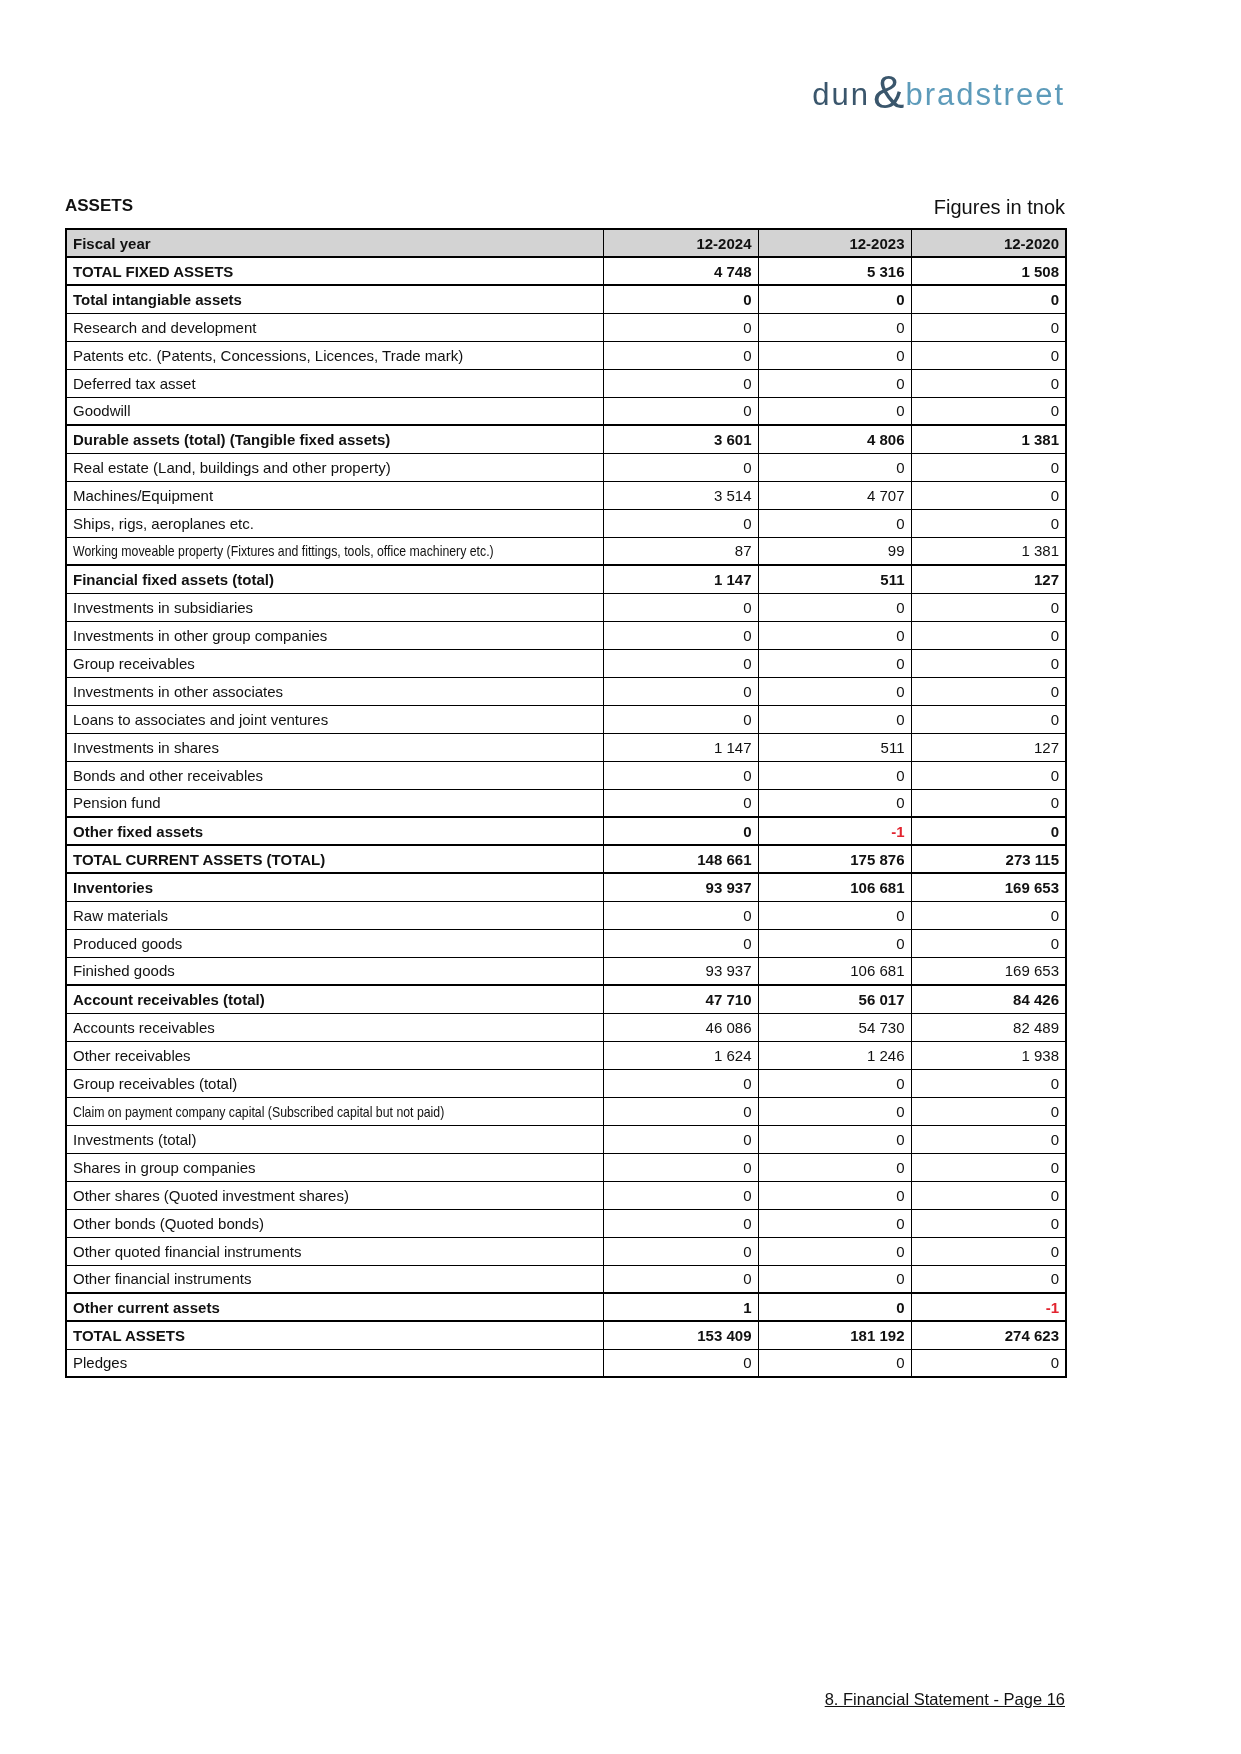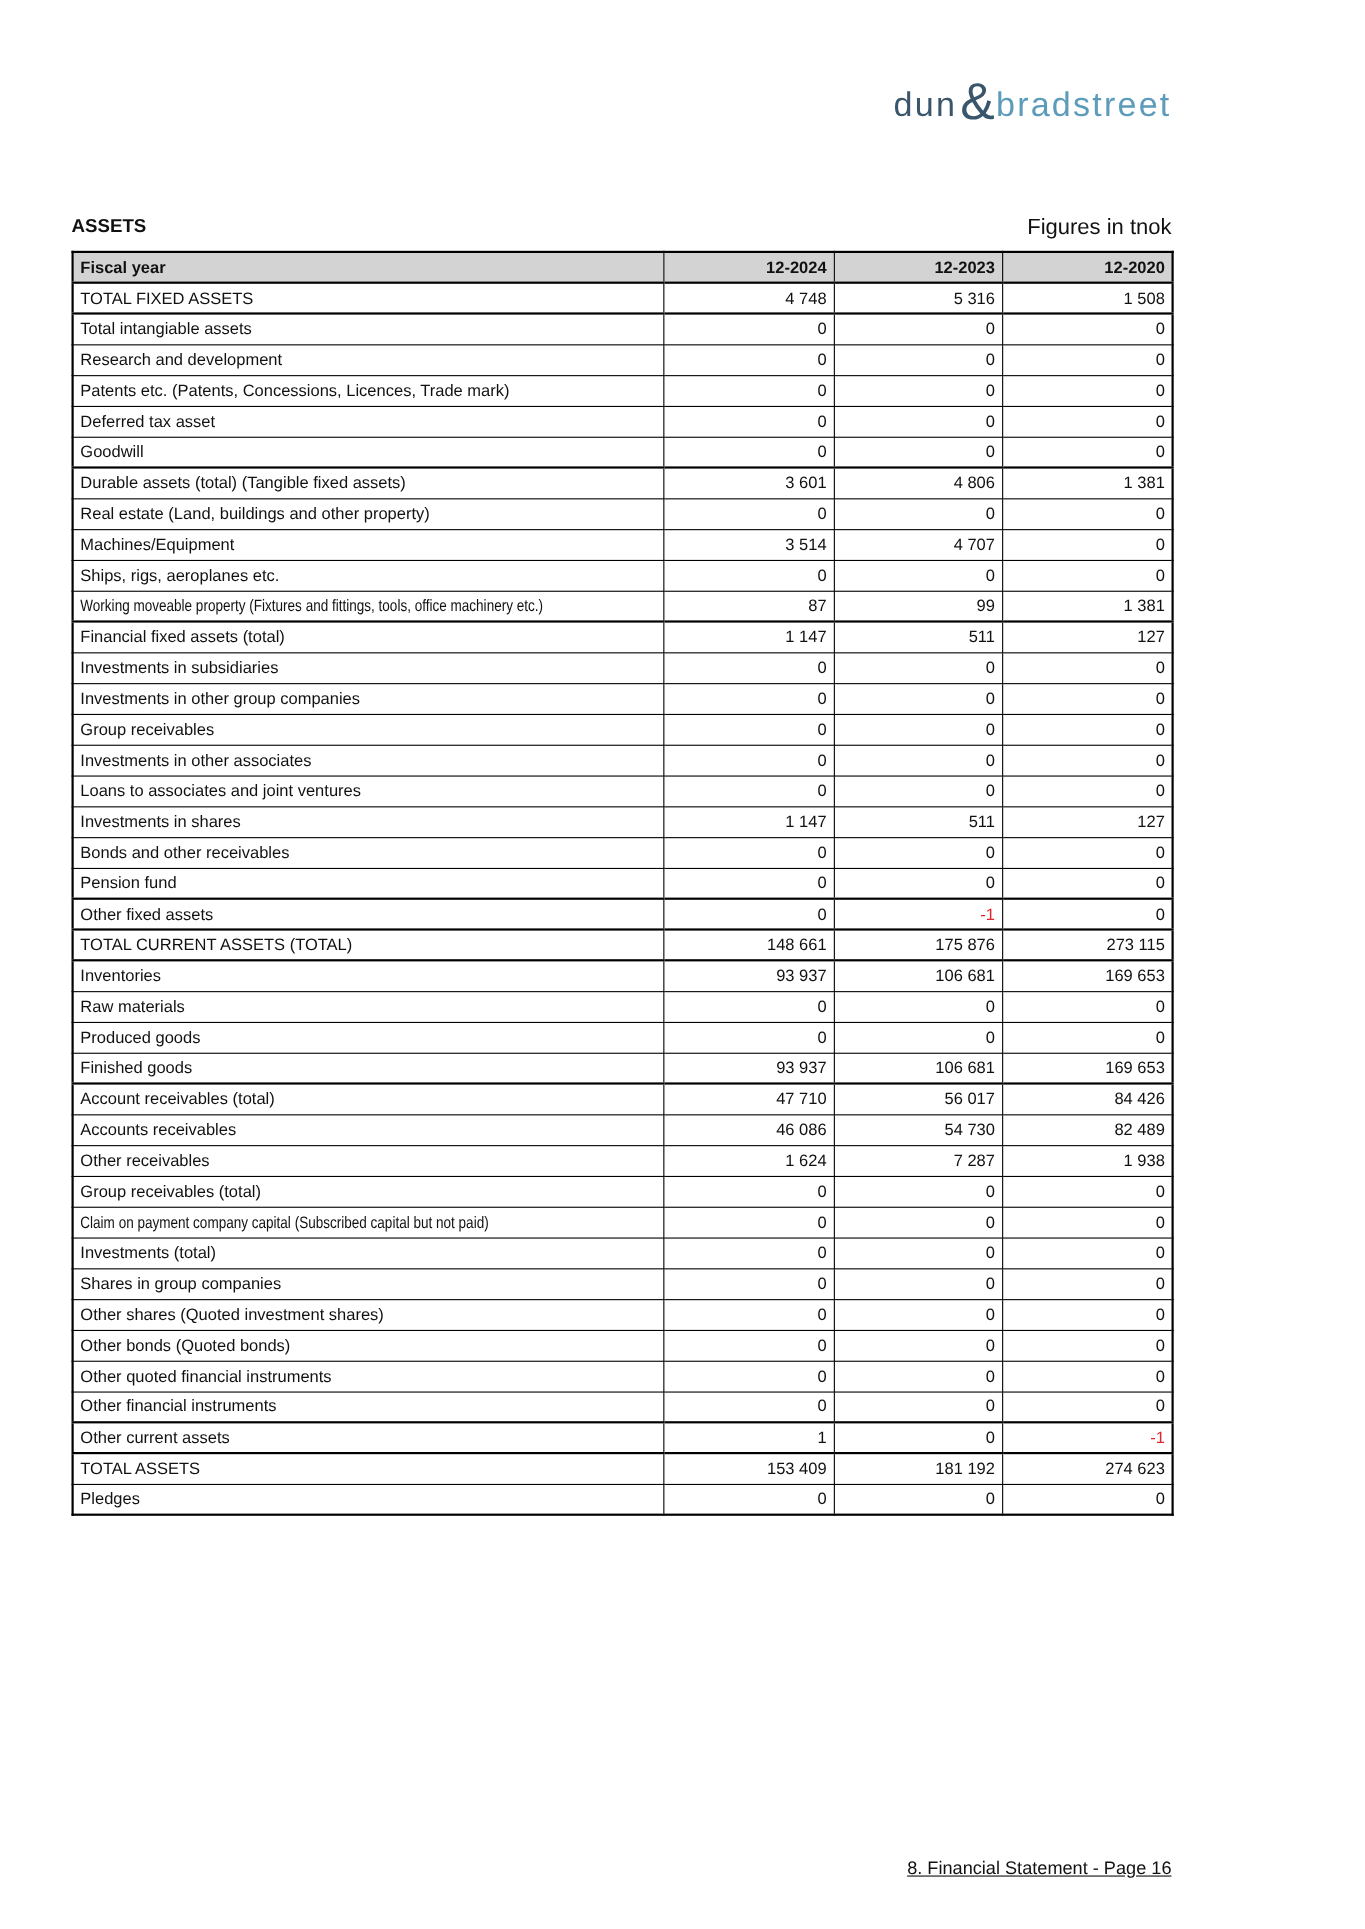--- a/index.html
+++ b/index.html
@@ -61,21 +61,21 @@
   }
   thead th {
     background: var(--header-bg);
     font-weight: bold;
     text-align: right;
     border-bottom-width: 2px;
     margin-left: 17px;
   }
   thead th.label { text-align: left; }
   td.num { text-align: right; }
-  tr.bold td { font-weight: normal; border-top-width: 2px; }
+  tr.bold td { font-weight: bold; border-top-width: 2px; }
   .neg { color: var(--negative); }
   .cond { display: inline-block; transform: scaleX(0.82); transform-origin: 0 50%; }
 
   
   .footer {
     position: absolute;
     top: 1690px;
     right: 176px;
     font-size: 16.5px;
     text-decoration: underline;
@@ -278,21 +278,21 @@
           </tr>
           <tr>
             <td>Accounts receivables</td>
             <td class="num">46 086</td>
             <td class="num">54 730</td>
             <td class="num">82 489</td>
           </tr>
           <tr>
             <td>Other receivables</td>
             <td class="num">1 624</td>
-            <td class="num">7 287</td>
+            <td class="num">1 246</td>
             <td class="num">1 938</td>
           </tr>
           <tr>
             <td>Group receivables (total)</td>
             <td class="num">0</td>
             <td class="num">0</td>
             <td class="num">0</td>
           </tr>
           <tr>
             <td><span class="cond">Claim on payment company capital (Subscribed capital but not paid)</span></td>

